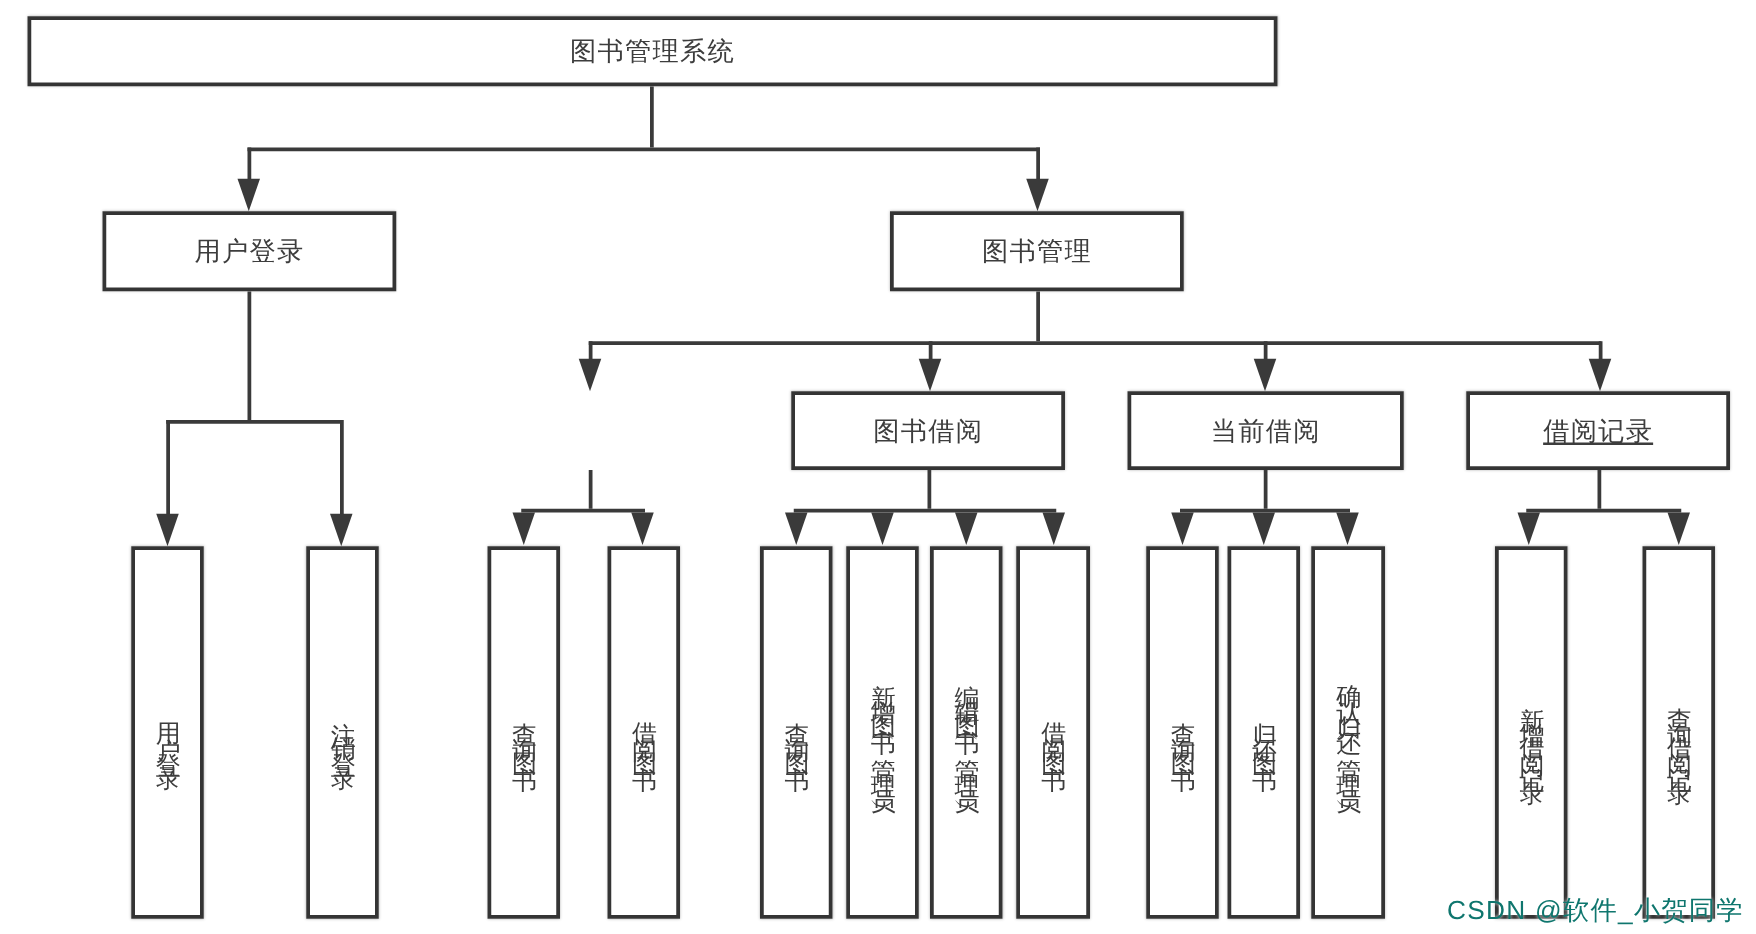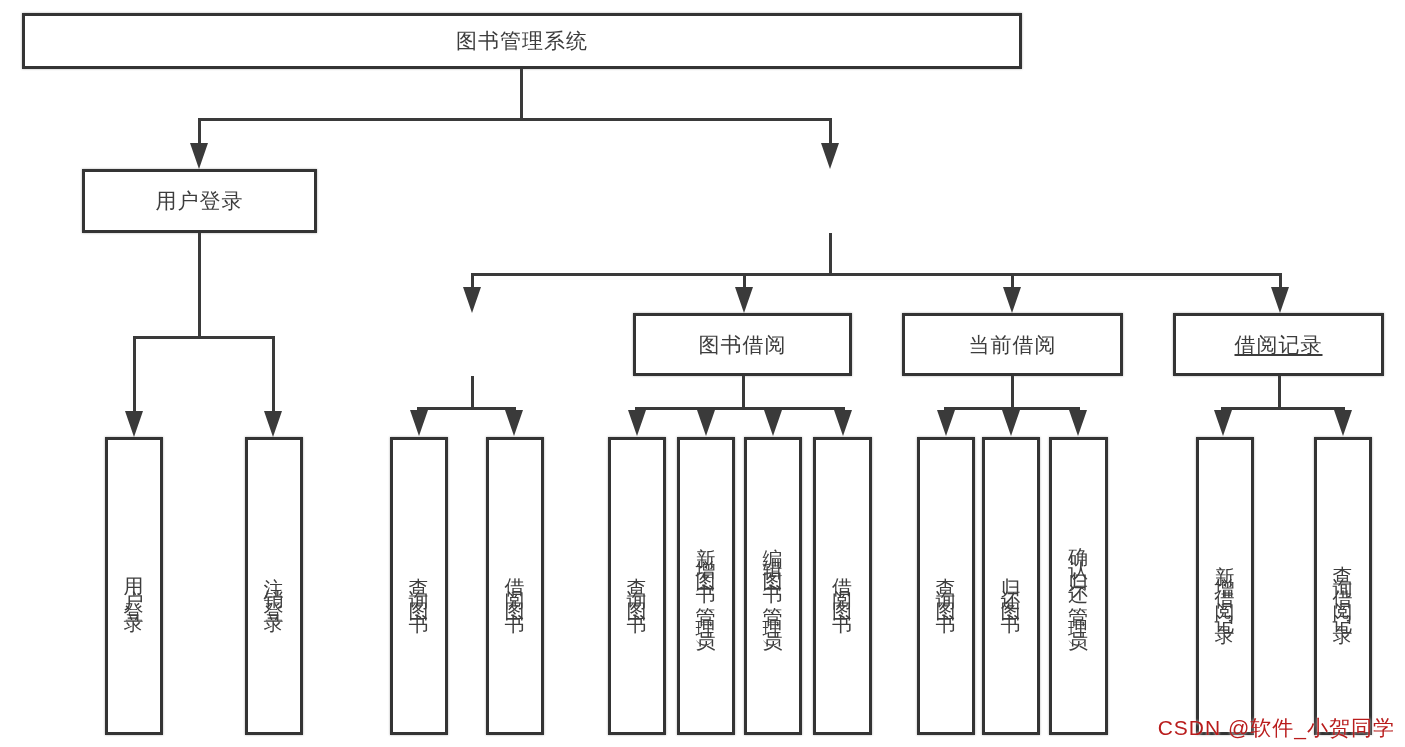--- a/index.html
+++ b/index.html
@@ -26,39 +26,40 @@
   
   .vl{position:absolute;width:3px;background:#3a3a3a;z-index:1;}
   .hl{position:absolute;height:3px;background:#3a3a3a;z-index:1;}
   .ar{
     position:absolute;width:0;height:0;border-style:solid;
     border-color:#3a3a3a transparent transparent transparent;
     border-width:26px 9px 0 9px;z-index:1;
   }
   .watermark{
     position:absolute;top:714px;right:10px;
-    color:#b91c1c;font-size:21px;letter-spacing:1px;
+    color:#0f766e;font-size:21px;letter-spacing:1px;
     z-index:6;text-shadow:0 0 3px rgba(255,255,255,.9);
   }
 </style>
 </head>
 <body>
 
 <div class="stage">
 
   <div class="node" style="left:22px;top:13px;width:1000px;height:56px;">图书管理系统</div>
 
   <div class="vl" style="left:520px;top:69px;height:49px;"></div>
   <div class="hl" style="left:198px;top:118px;width:634px;"></div>
   <div class="vl" style="left:198px;top:118px;height:28px;"></div>
   <div class="ar" style="left:190px;top:143px;"></div>
   <div class="vl" style="left:829px;top:118px;height:28px;"></div>
   <div class="ar" style="left:821px;top:143px;"></div>
 
   <div class="node" style="left:82px;top:169px;width:235px;height:64px;">用户登录</div>
+  <div class="node" style="left:712px;top:169px;width:235px;height:64px;">图书管理</div>
 
   <div class="vl" style="left:198px;top:233px;height:103px;"></div>
   <div class="hl" style="left:133px;top:336px;width:141px;"></div>
   <div class="vl" style="left:133px;top:336px;height:78px;"></div>
   <div class="ar" style="left:125px;top:411px;"></div>
   <div class="vl" style="left:272px;top:336px;height:78px;"></div>
   <div class="ar" style="left:264px;top:411px;"></div>
 
   <div class="vl" style="left:829px;top:233px;height:40px;"></div>
   <div class="hl" style="left:471px;top:273px;width:810px;"></div>

